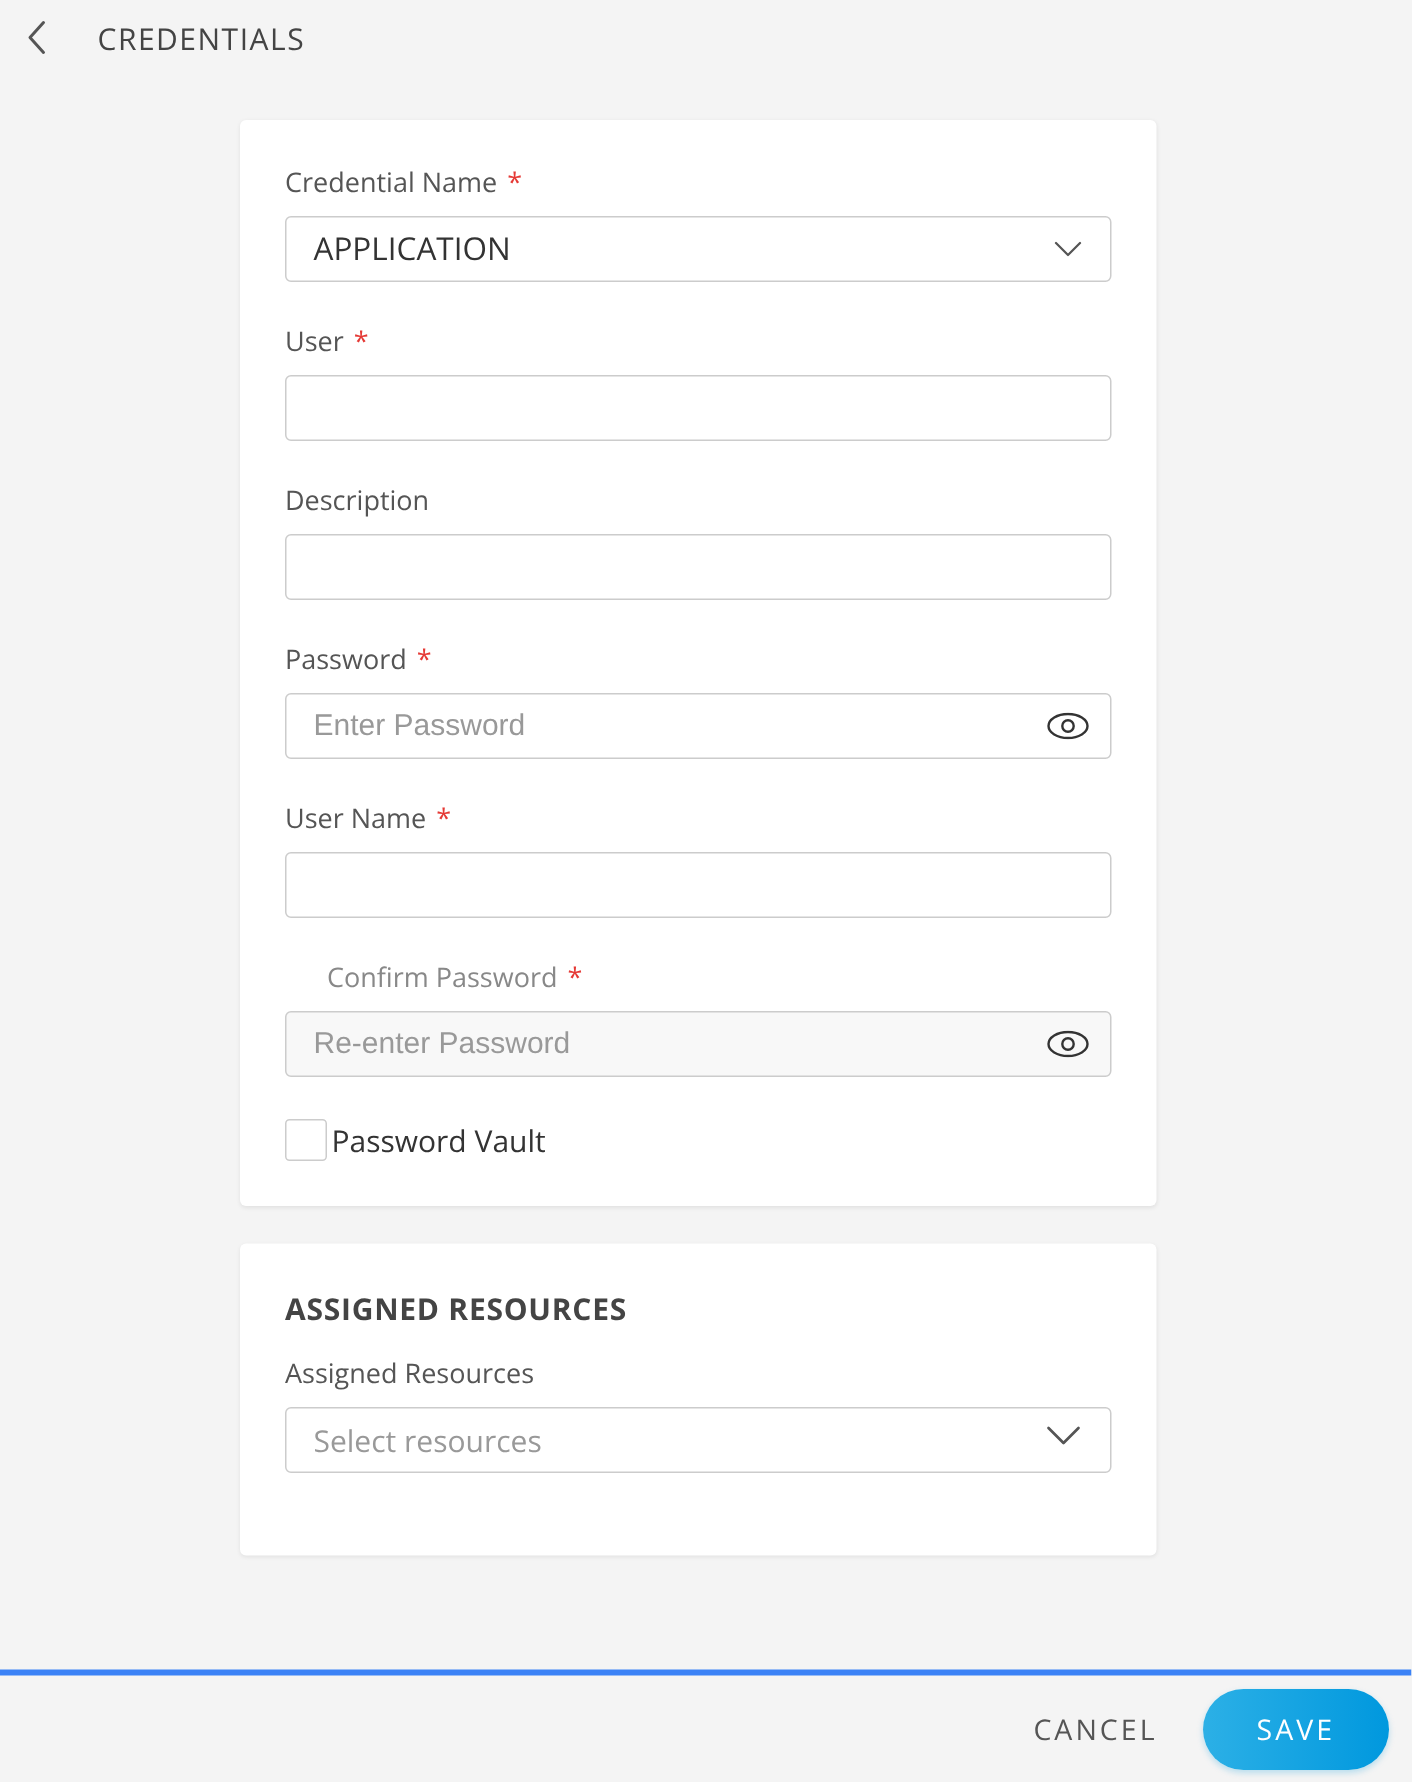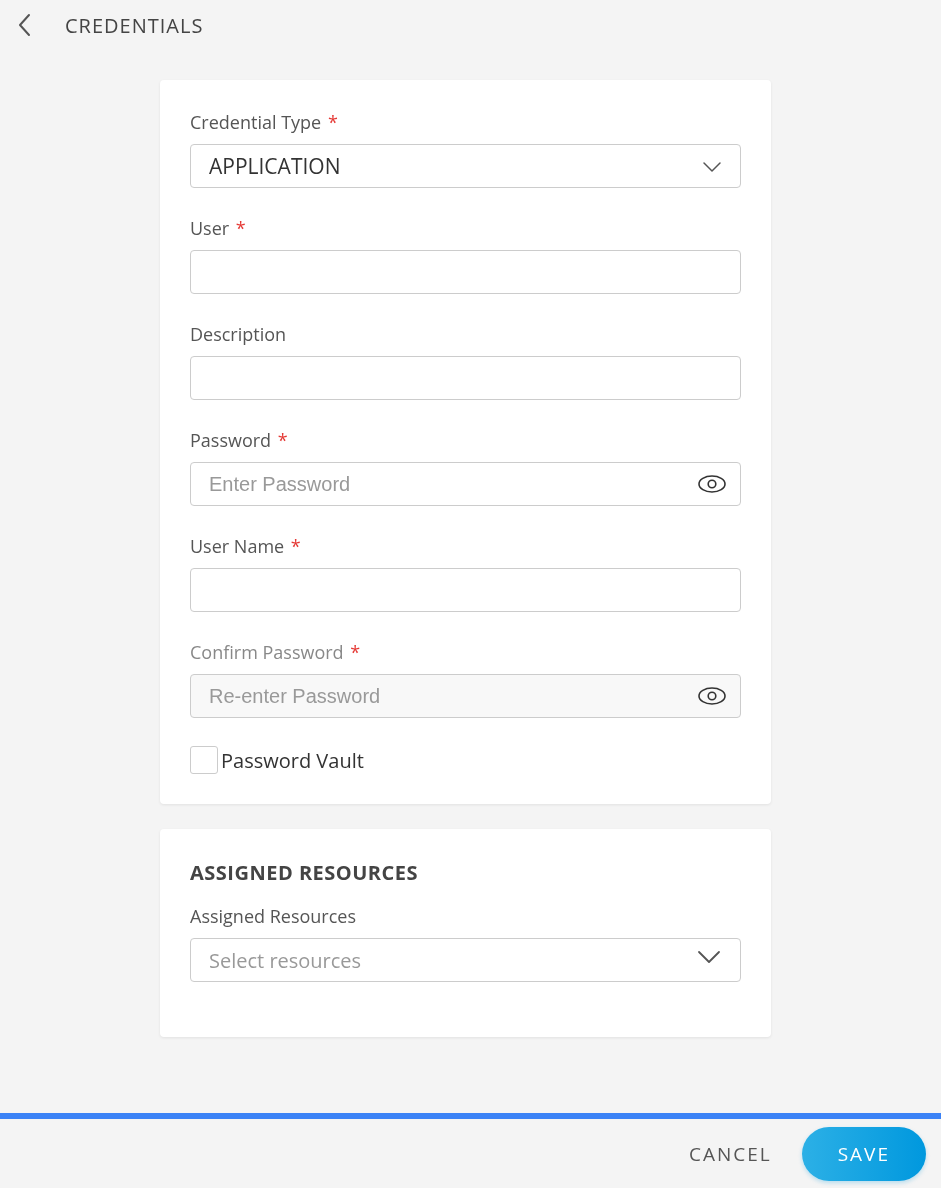--- a/index.html
+++ b/index.html
@@ -44,21 +44,21 @@
     .field {
       margin-bottom: 28px;
     }
     .field:last-child { margin-bottom: 0; }
     .label {
       font-size: 18px;
       color: #555;
       margin-bottom: 10px;
       display: block;
     }
-    .label.muted { color: #888; }
+    .label.muted { color: #888; margin-left: 28px; }
     .req { color: #e53935; margin-left: 2px; }
     .input-wrap {
       position: relative;
       width: 100%;
     }
     input[type="text"], input[type="password"], .select-box {
       width: 100%;
       height: 44px;
       border: 1px solid #ccc;
       border-radius: 4px;
@@ -123,21 +123,21 @@
       font-weight: 700;
       color: #444;
       letter-spacing: 0.5px;
       margin-bottom: 18px;
     }
     .footer {
       position: absolute;
       bottom: 0;
       left: 0;
       right: 0;
-      border-top: 6px solid #3b82f6;
+      border-top: 4px solid #3b82f6;
       background: #f4f4f4;
       height: 75px;
       display: flex;
       align-items: center;
       justify-content: flex-end;
       padding-right: 15px;
       gap: 30px;
     }
     .btn-cancel {
       font-size: 19px;
@@ -175,21 +175,21 @@
   </div>
   <div class="page-title">CREDENTIALS</div>
 </div>
 
 <div class="content">
 
   <div class="card">
 
     <div class="field">
       <span class="label">
-        <span>Credential Type</span><span class="req"> *</span>
+        <span>Credential Name</span><span class="req"> *</span>
       </span>
       <div class="select-box">
         <span class="select-value">APPLICATION</span>
         <span class="chevron-down">
           <svg width="20" height="14" viewBox="0 0 20 14">
               <polyline points="2,3 10,11 18,3" fill="none" stroke="#555" stroke-width="1.5" stroke-linecap="round" stroke-linejoin="round"></polyline>
             </svg>
         </span>
       </div>
     </div>

